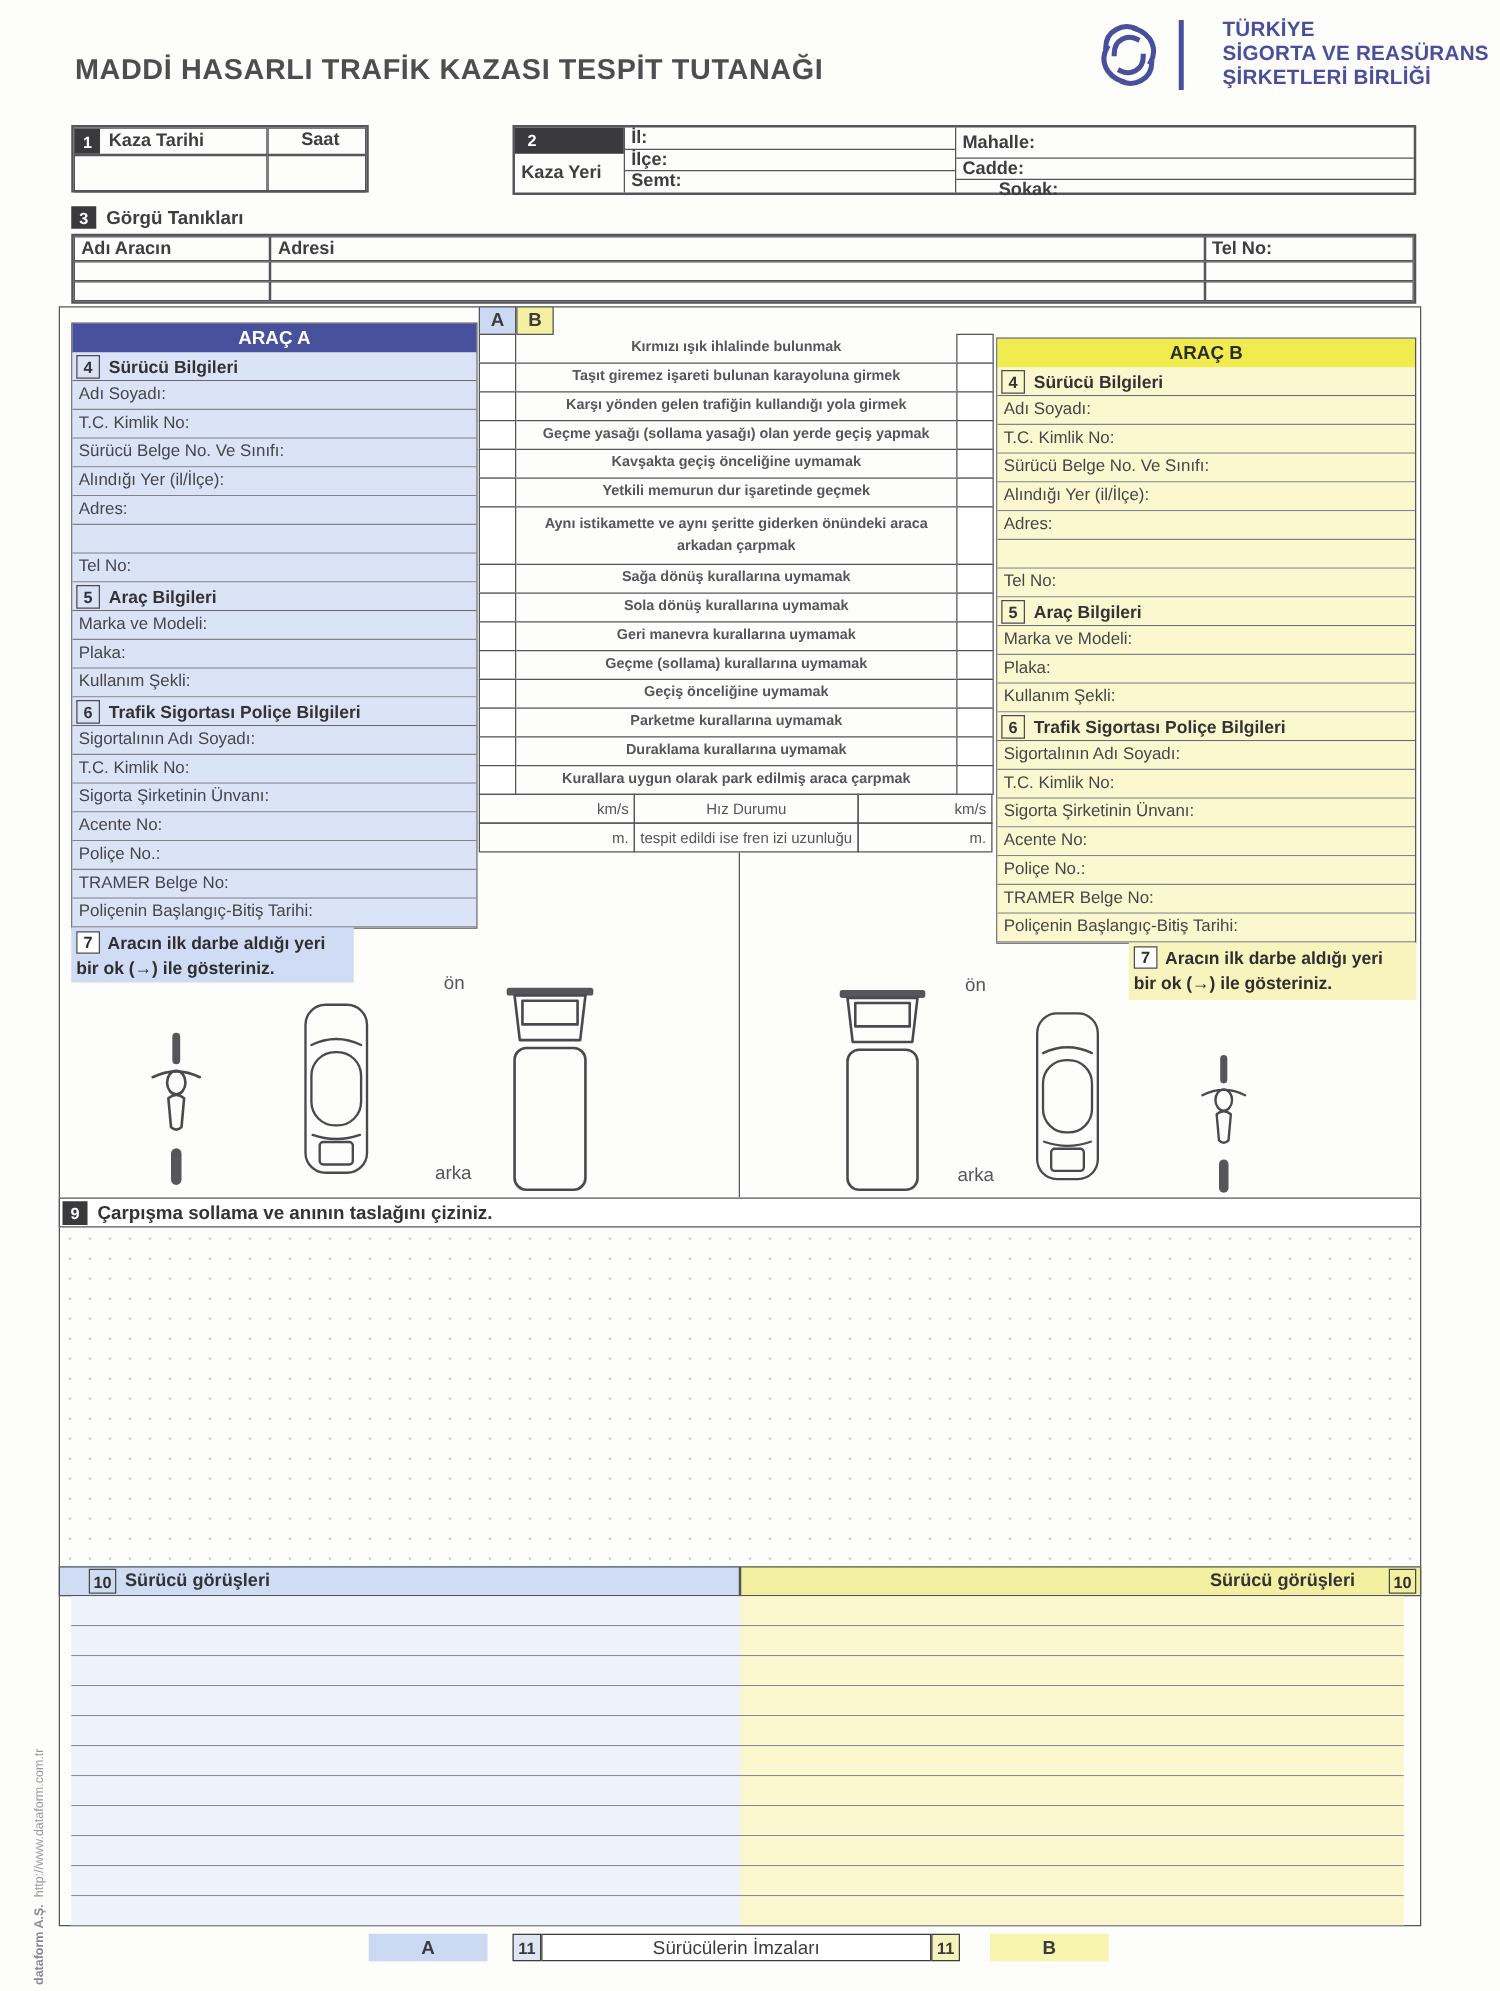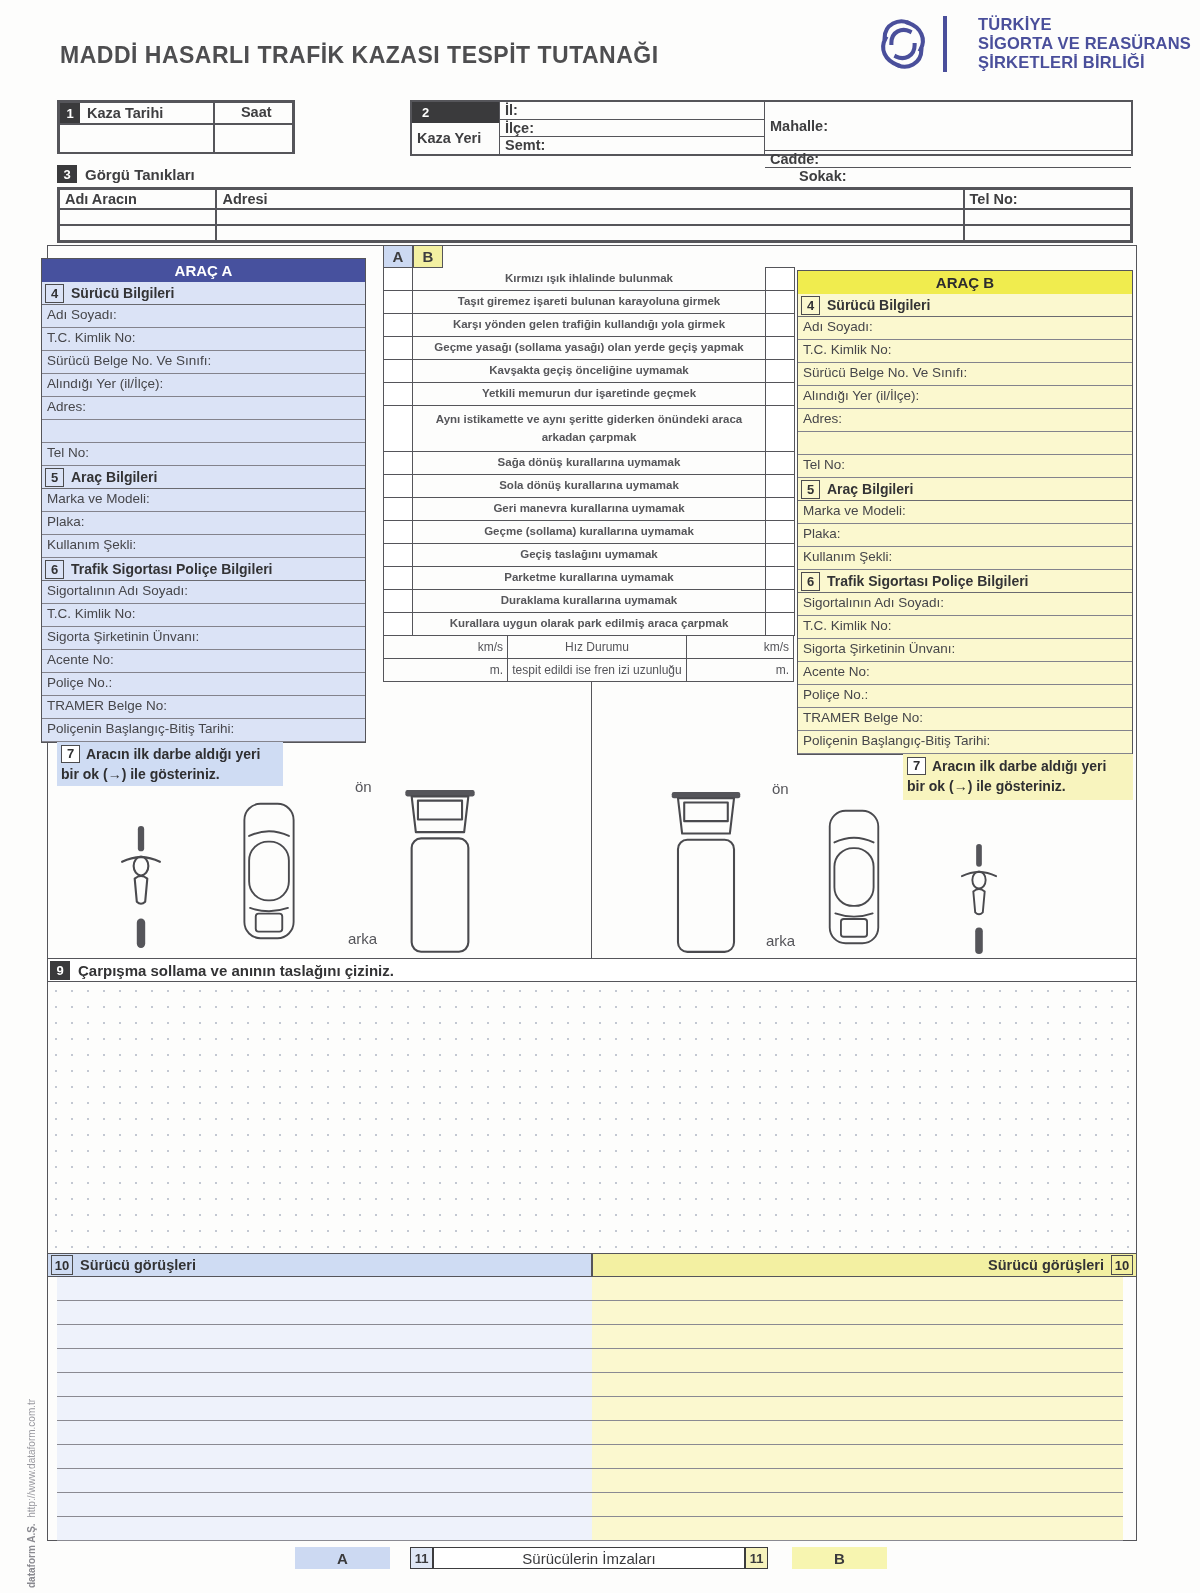--- a/index.html
+++ b/index.html
@@ -65,21 +65,21 @@
   .dir-label { font-size:15px; color:#55555a; }
 
   
   .sketch { background-image:radial-gradient(#c3c8d2 1px, rgba(0,0,0,0) 1.3px); background-size:16px 16px; background-color:#fdfdfc; }
 
   
   .sec-head { display:flex; align-items:center; gap:8px; font-weight:bold; font-size:15px; color:#333335; }
   .s10-bar { position:absolute; height:24px; display:flex; align-items:center; gap:7px; font-weight:bold; font-size:14.5px; color:#333335; padding:0 3px; }
   .s10-bar.ta { background:var(--section7-a-bg,#cfdcf3); border:1px solid #55555a; }
   .s10-bar.tb { background:var(--col-b-box,#f3efae); border:1px solid #55555a; justify-content:flex-end; }
-  .s10-bar .numbox-o { width:22px; height:20px; background:transparent; }
+  .s10-bar .numbox-o { width:22px; height:20px; background:transparent;margin-left:20px; }
   .op-row { height:24px; border-bottom:1px solid #8a8a92; }
   .op-row.a { background:#eef2fb; }
   .op-row.b { background:var(--panel-b-row,#fbf8cf); }
 
   
   .f-box { position:absolute; height:22px; display:flex; align-items:center; justify-content:center; font-size:15px; font-weight:bold; color:#3a3a3c; }
   .frame { position:absolute; border:1.5px solid #55555a; }
 
   .side-note { position:absolute; left:26px; top:1588px; transform:rotate(-90deg); transform-origin:0 0; white-space:nowrap; font-size:10px; color:#98989e; }
   .side-note b { font-weight:bold; color:#8a8a90; }
@@ -128,21 +128,21 @@
     <div style="width:88px; border-right:1.5px solid #55555a;">
       <div class="numbox" style="height:21px; justify-content:flex-start; padding-left:10px;">2</div>
       <div class="bold-label" style="padding:7px 0 0 5px;">Kaza Yeri</div>
     </div>
     <div style="width:265px; border-right:1.5px solid #55555a; display:flex; flex-direction:column;">
       <div class="bold-label" style="flex:1; border-bottom:1px solid #55555a; padding:0 5px;">İl:</div>
       <div class="bold-label" style="flex:1; border-bottom:1px solid #55555a; padding:0 5px;">İlçe:</div>
       <div class="bold-label" style="flex:1; padding:0 5px;">Semt:</div>
     </div>
     <div style="flex:1; display:flex; flex-direction:column;">
-      <div class="bold-label" style="flex:1; border-bottom:1px solid #55555a; padding:16px 5px;">Mahalle:</div>
+      <div class="bold-label" style="flex:1; border-bottom:1px solid #55555a; padding:4px 5px;">Mahalle:</div>
       <div class="bold-label" style="flex:1; border-bottom:1px solid #55555a; padding:0 5px;">Cadde:</div>
       <div class="bold-label" style="flex:1; padding:0 5px;margin-left:29px;">Sokak:</div>
     </div>
   </div>
 
   <div class="abs" style="left:57px; top:165px; display:flex; align-items:center; gap:8px;">
     <span class="numbox" style="width:20px; height:18px;">3</span>
     <span class="bold-label" style="font-size:15px;">Görgü Tanıkları</span>
   </div>
   <div class="abs tbl" style="left:57px; top:187px; width:1076px;">
@@ -224,21 +224,21 @@
           <div class="v-text">Geri manevra kurallarına uymamak</div>
           <div class="v-check"></div>
         </div>
         <div class="v-row">
           <div class="v-check"></div>
           <div class="v-text">Geçme (sollama) kurallarına uymamak</div>
           <div class="v-check"></div>
         </div>
         <div class="v-row">
           <div class="v-check"></div>
-          <div class="v-text">Geçiş taslağını uymamak</div>
+          <div class="v-text">Geçiş önceliğine uymamak</div>
           <div class="v-check"></div>
         </div>
         <div class="v-row">
           <div class="v-check"></div>
           <div class="v-text">Parketme kurallarına uymamak</div>
           <div class="v-check"></div>
         </div>
         <div class="v-row">
           <div class="v-check"></div>
           <div class="v-text">Duraklama kurallarına uymamak</div>
@@ -257,21 +257,21 @@
           <div class="s-unit-b">km/s</div>
         </div>
         <div class="s-row">
           <div class="s-unit-a">m.</div>
           <div class="s-label">tespit edildi ise fren izi uzunluğu</div>
           <div class="s-unit-b">m.</div>
         </div>
       </div>
   </div>
 
-  <div class="panel" style="left:41px; top:258px; width:325px;" id="panel-a">
+  <div class="panel" style="left:57px; top:258px; width:325px;" id="panel-a">
       <div class="p-header ta">ARAÇ A</div>
       <div class="p-sec ta">
         <div class="secnum">4</div>
         <div>Sürücü Bilgileri</div>
       </div>
       <div class="p-row ta">Adı Soyadı:</div>
       <div class="p-row ta">T.C. Kimlik No:</div>
       <div class="p-row ta">Sürücü Belge No. Ve Sınıfı:</div>
       <div class="p-row ta">Alındığı Yer (il/İlçe):</div>
       <div class="p-row ta">Adres:</div>

